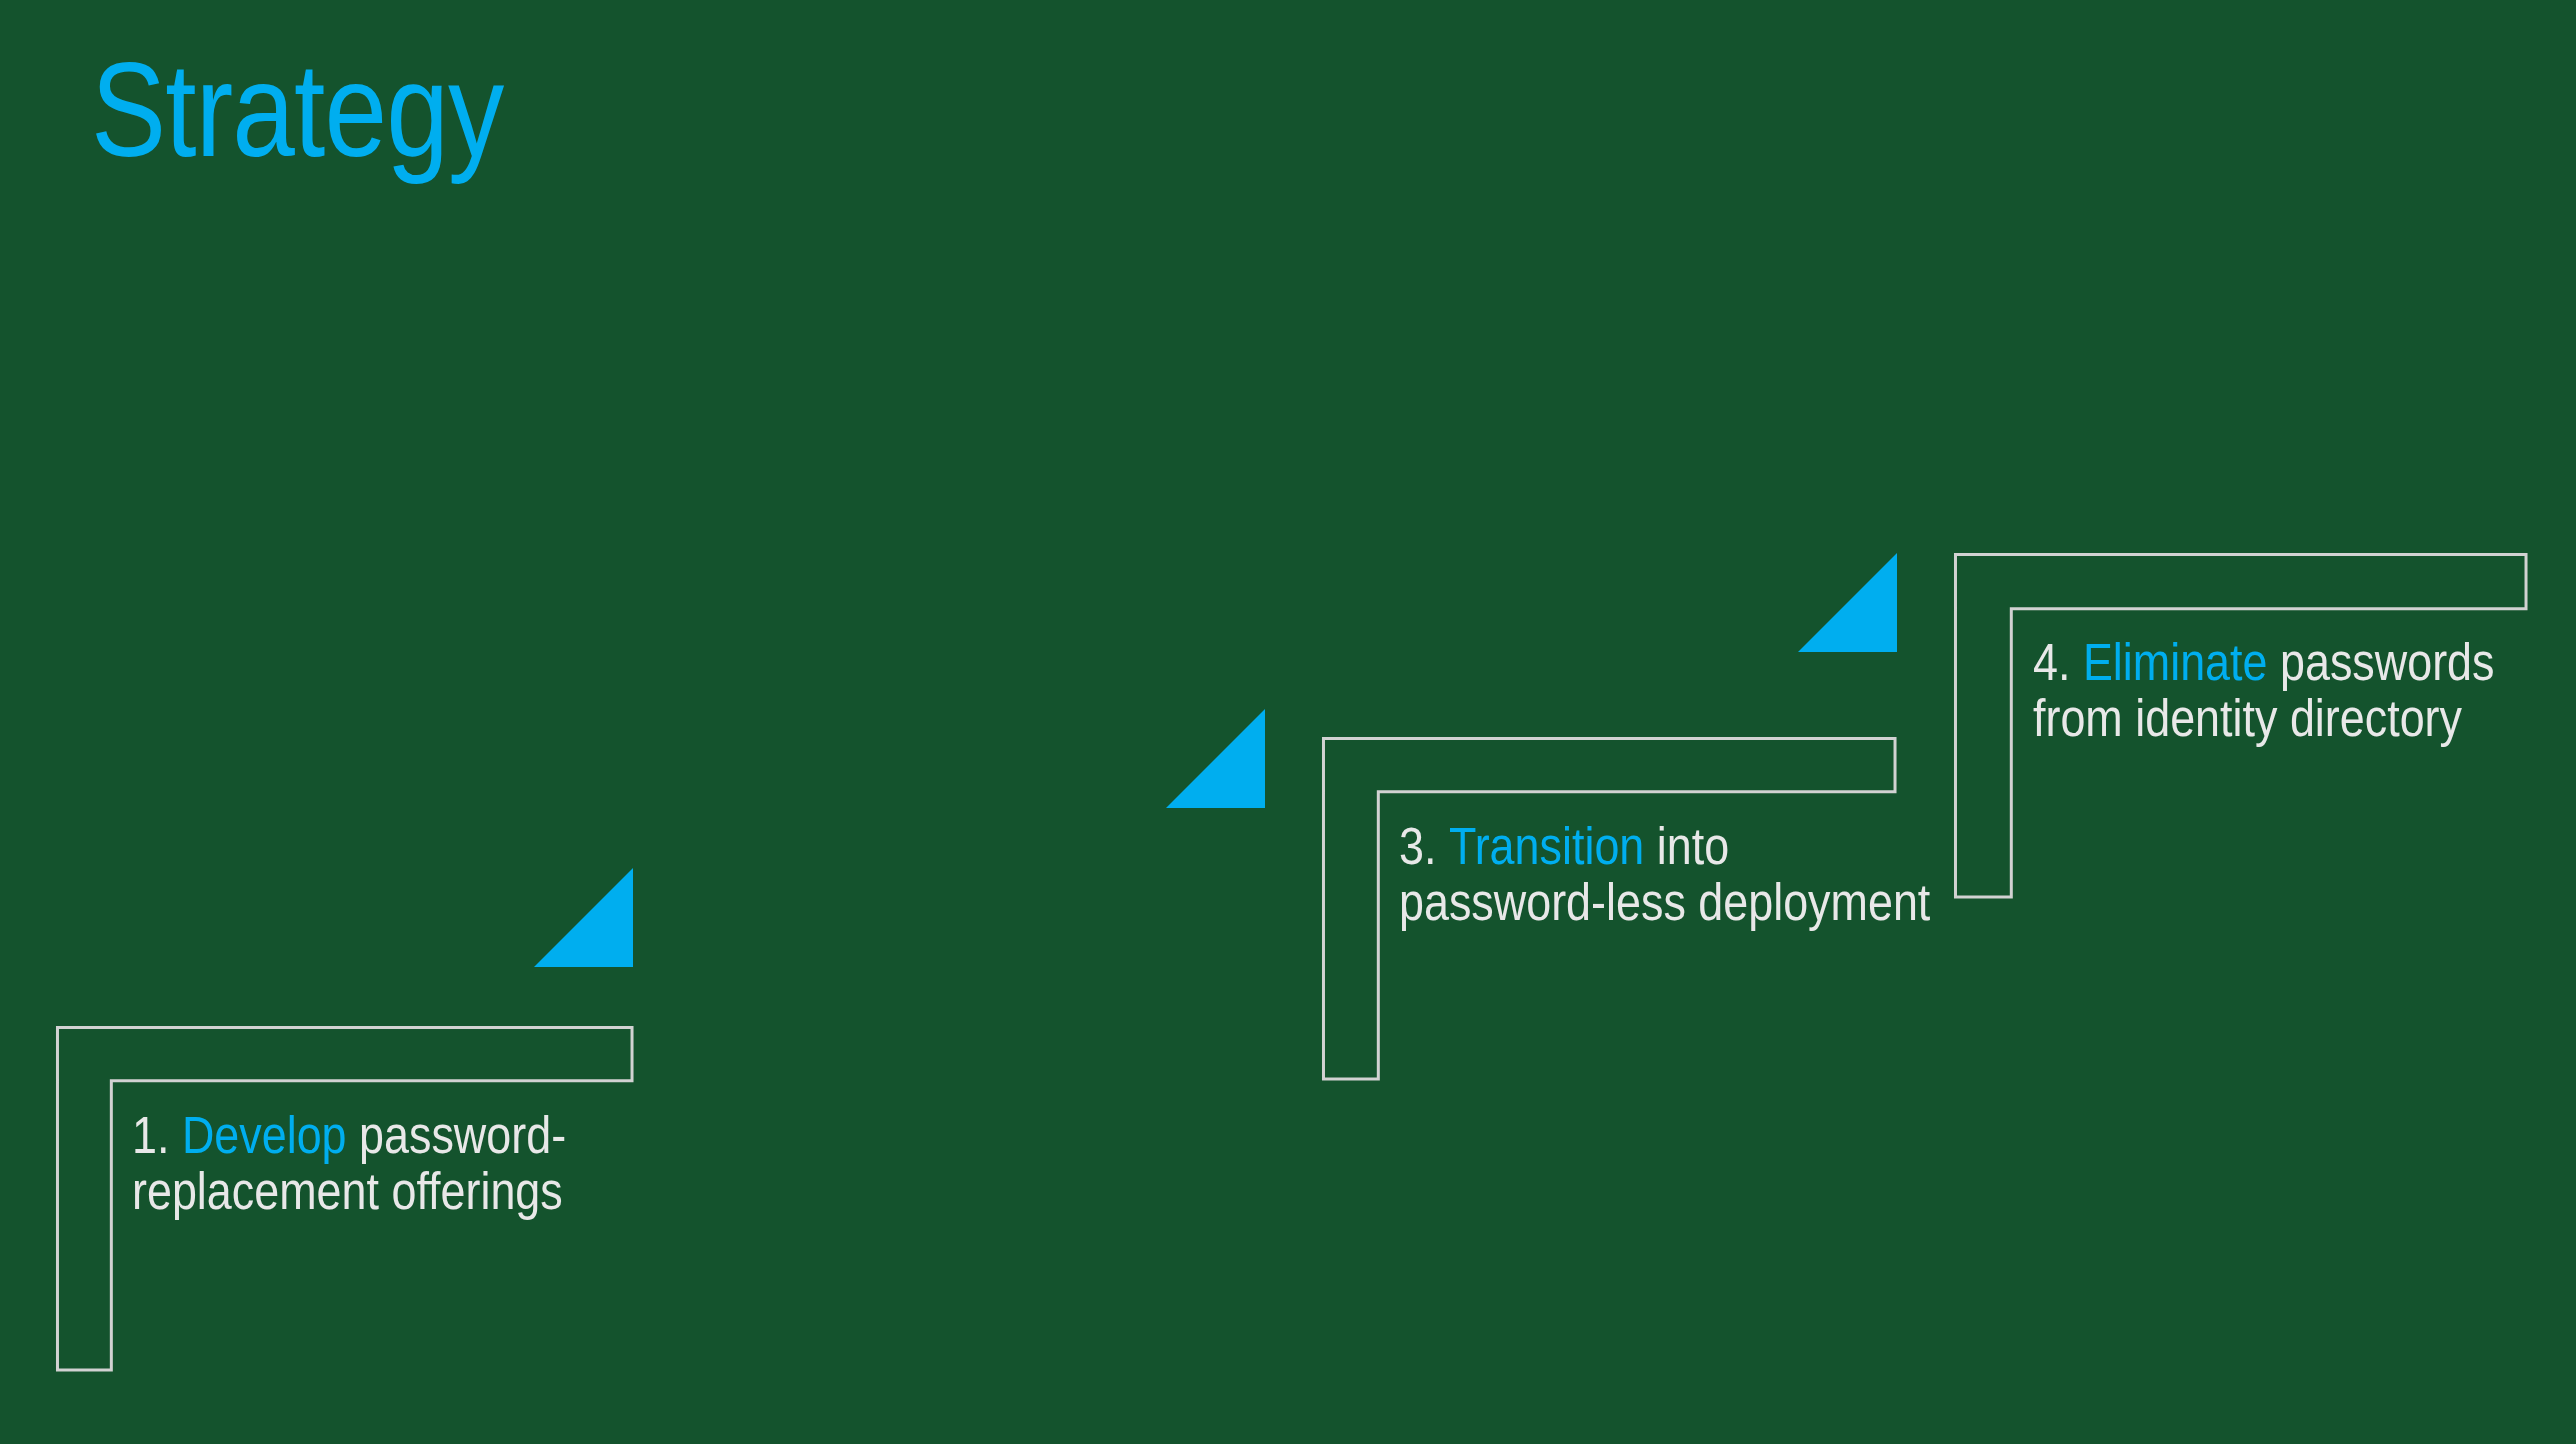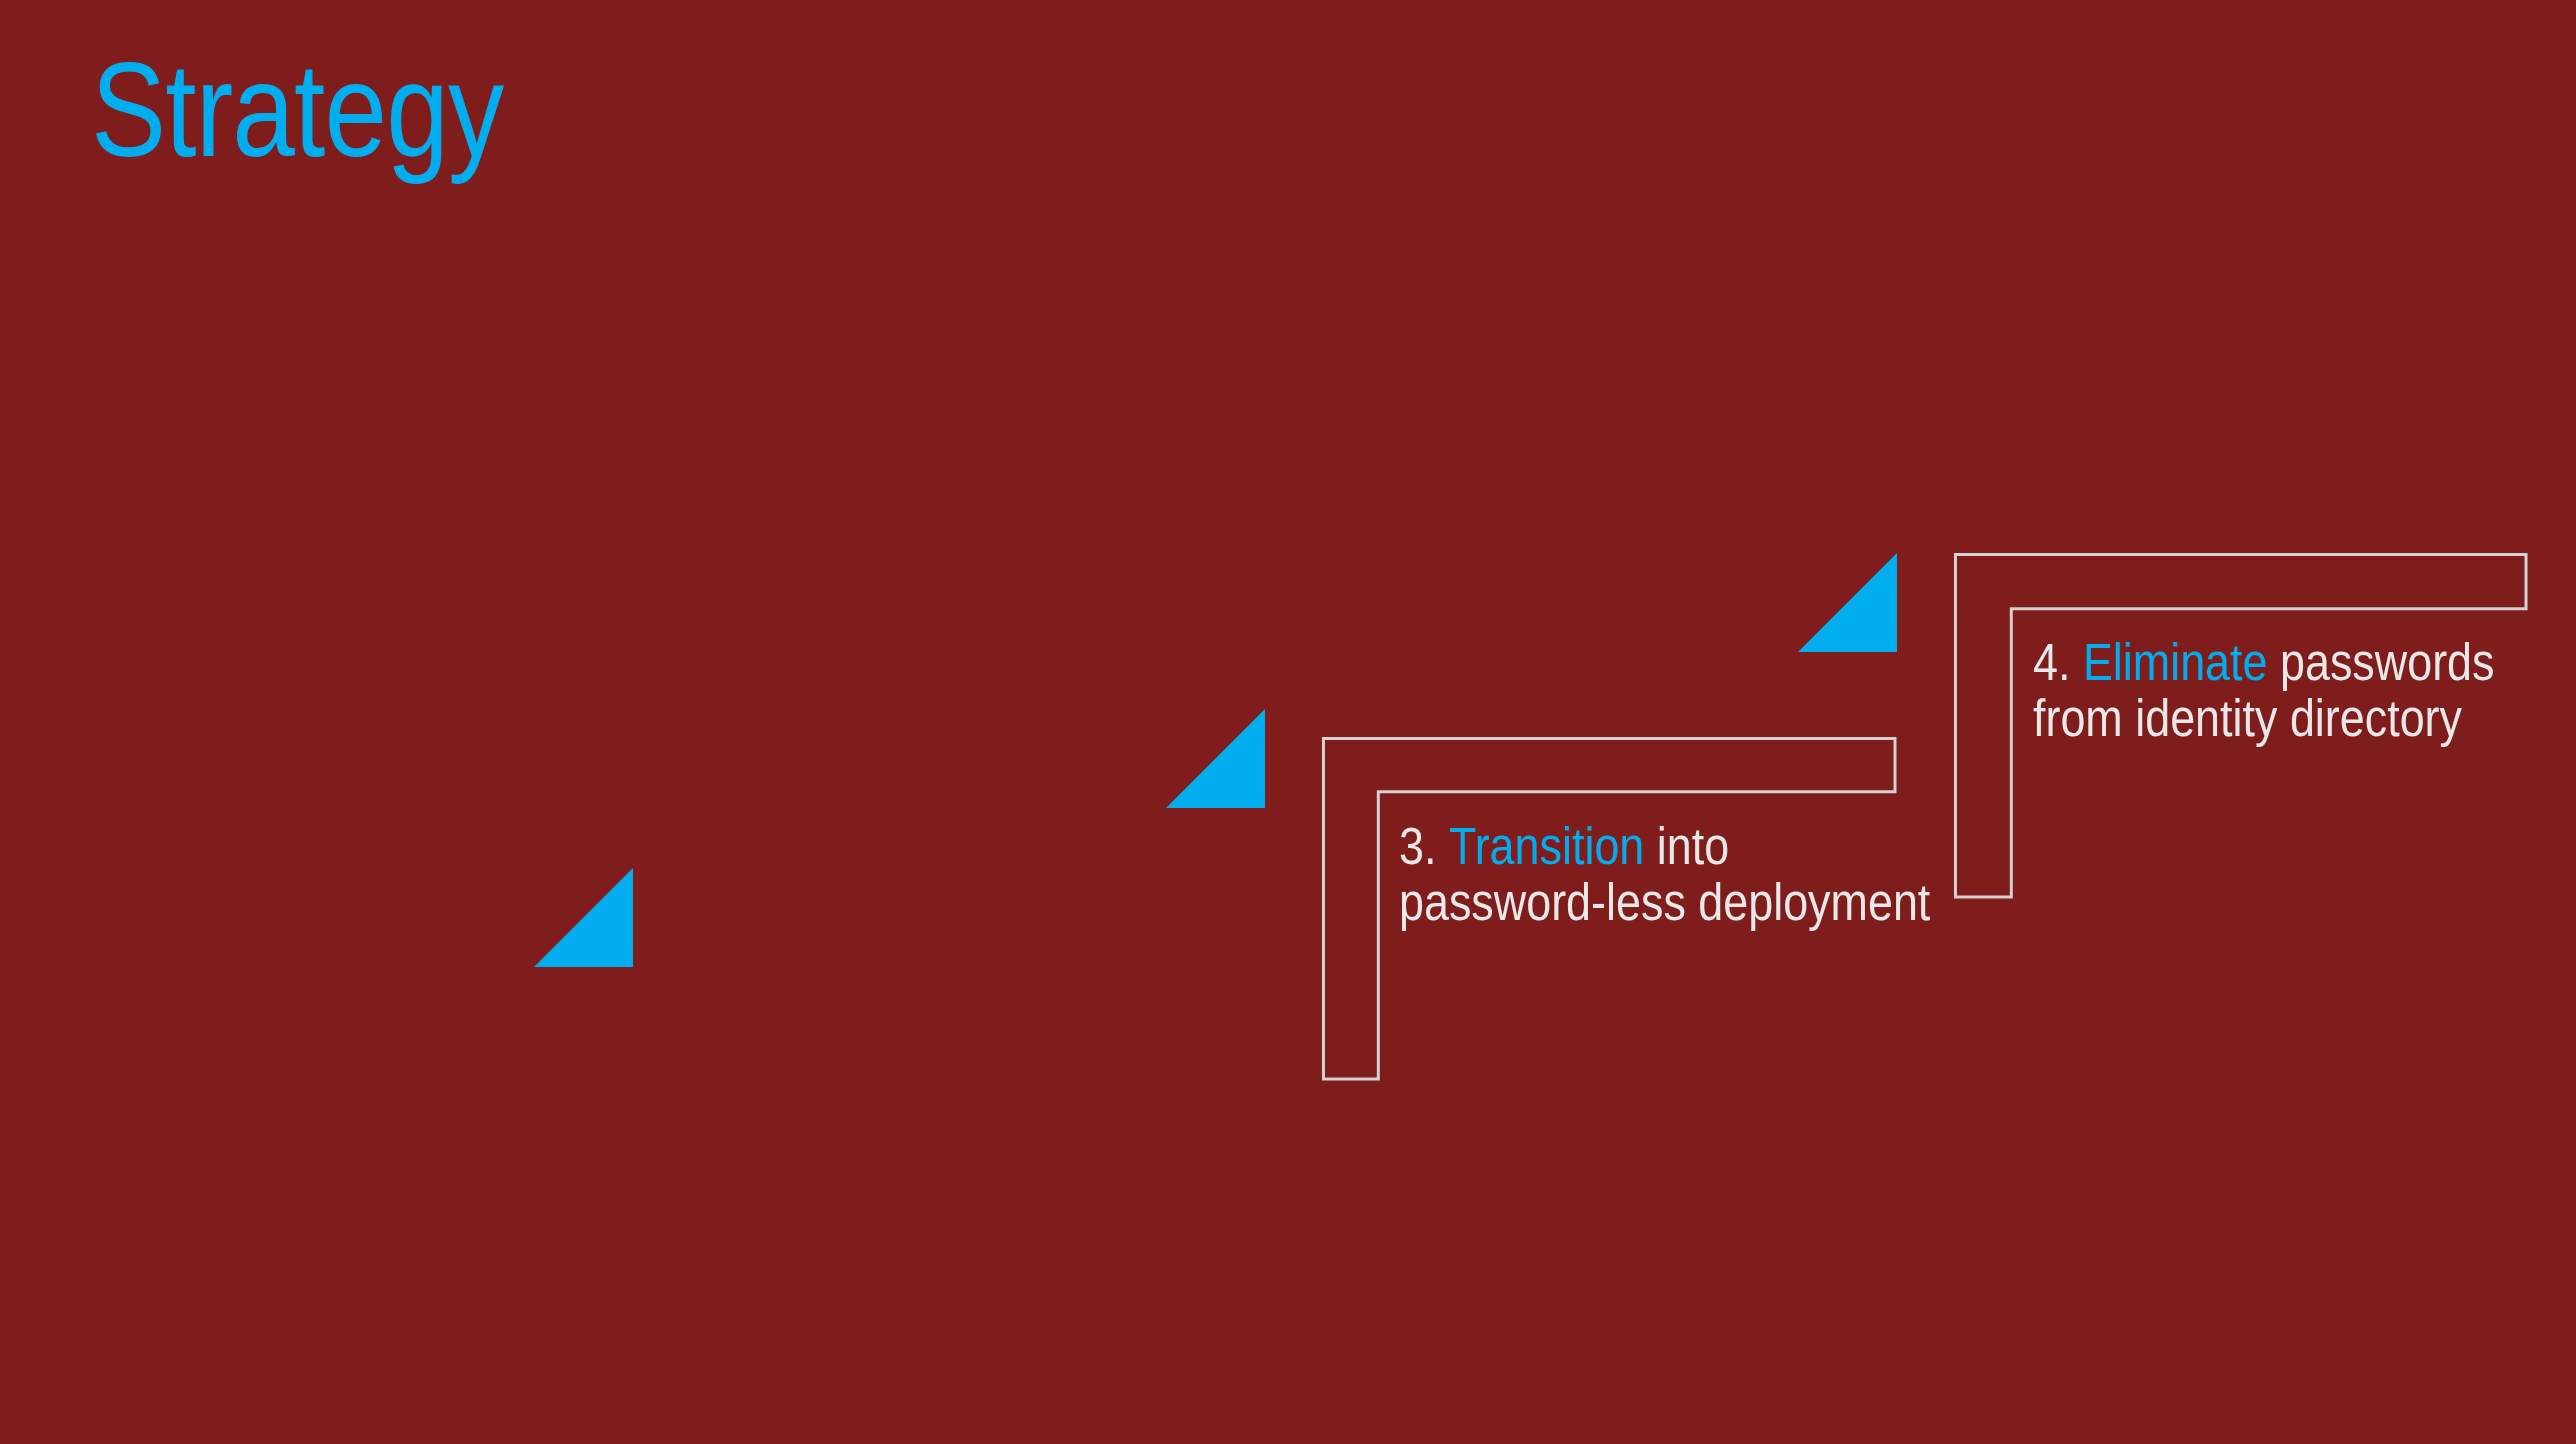--- a/index.html
+++ b/index.html
@@ -11,21 +11,21 @@
   body {
     width: 2576px;
     height: 1445px;
     overflow: hidden;
     font-family: "Liberation Sans", sans-serif;
   }
   #slide {
     position: relative;
     width: 2576px;
     height: 1445px;
-    background: #7f1d1d;
+    background: #14532d;
     overflow: hidden;
   }
 
   
   #slide-title {
     position: absolute;
     left: 91px;
     top: 43px;
     font-size: 134px;
     line-height: 1.0;
@@ -83,20 +83,31 @@
     display: block;
   }
 </style>
 </head>
 <body>
 
 <div id="slide">
 
   <div id="slide-title">Strategy</div>
 
+  <div class="step" style="left:56px; top:1026px; width:578px; height:346px;">
+    <svg class="bracket" width="578" height="346" viewBox="0 0 585 350" preserveAspectRatio="none">
+      <path d="M 1.5 1.5 L 583 1.5 L 583 55.5 L 56 55.5 L 56 348 L 1.5 348 Z"></path>
+    </svg>
+    <div class="step-text" style="left:76px; top:82px;">
+      <span class="ln">
+        <span>1.</span><span>&nbsp;</span><span class="kw">Develop</span><span> password-</span>
+      </span>
+      <span class="ln">replacement offerings</span>
+    </div>
+  </div>
 
   <div class="tri" style="left:534px; top:868px;
               border-left:99px solid transparent;
               border-bottom:99px solid #00AEEF;"></div>
 
 
   <div class="tri" style="left:1166px; top:709px;
               border-left:99px solid transparent;
               border-bottom:99px solid #00AEEF;"></div>
 

